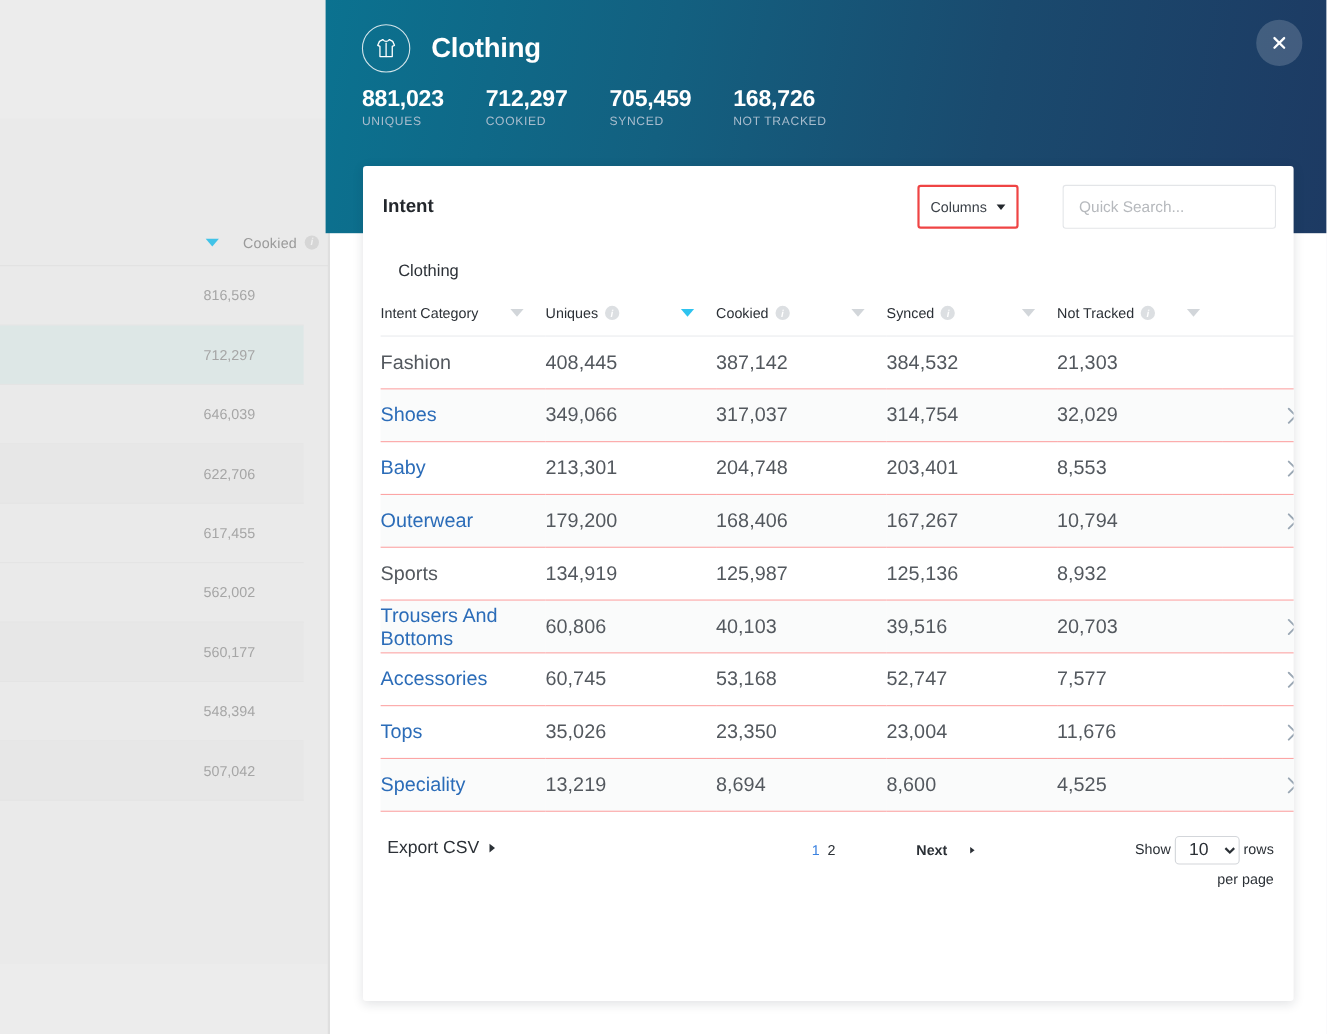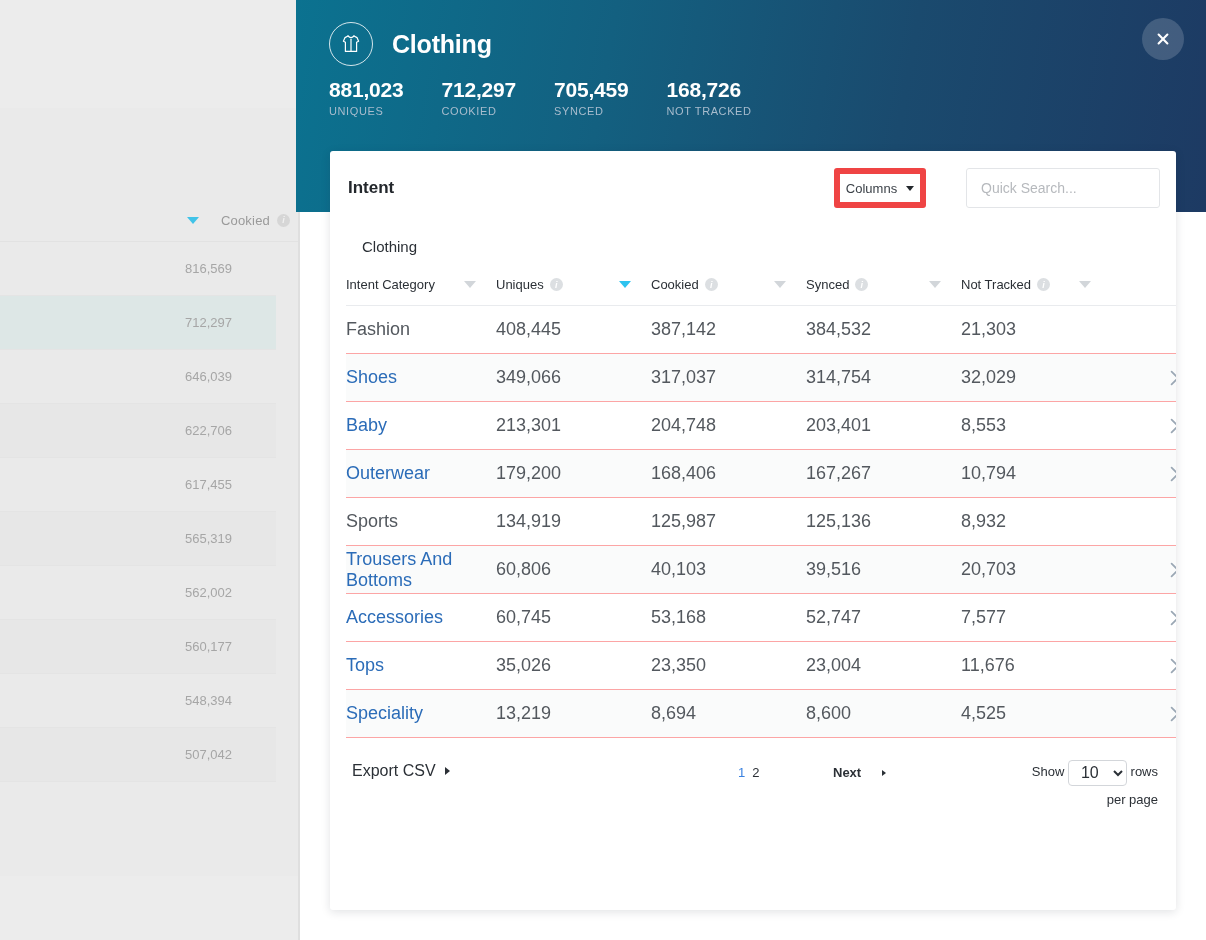--- a/index.html
+++ b/index.html
@@ -206,21 +206,21 @@
     left: 18px; top: 27px;
     font-size: 17px;
     font-weight: bold;
     color: #23272c;
   }
   .columns-btn {
     position: absolute;
     right: 250px; top: 17px;
     width: 92px; height: 40px;
     background: #ffffff;
-    border: 6px solid #ef4444;
+    border: 2px solid #ef4444;
     border-radius: 3px;
     display: flex;
     align-items: center;
     justify-content: center;
     gap: 9px;
     cursor: pointer;
     font-size: 13px;
     color: #3b4148;
   }
   .caret-sm {
@@ -422,23 +422,20 @@
           <span>712,297</span>
         </div>
         <div class="bg-row">
           <span>646,039</span>
         </div>
         <div class="bg-row alt">
           <span>622,706</span>
         </div>
         <div class="bg-row">
           <span>617,455</span>
-        </div>
-        <div class="bg-row alt">
-          <span>565,319</span>
         </div>
         <div class="bg-row">
           <span>562,002</span>
         </div>
         <div class="bg-row alt">
           <span>560,177</span>
         </div>
         <div class="bg-row">
           <span>548,394</span>
         </div>

